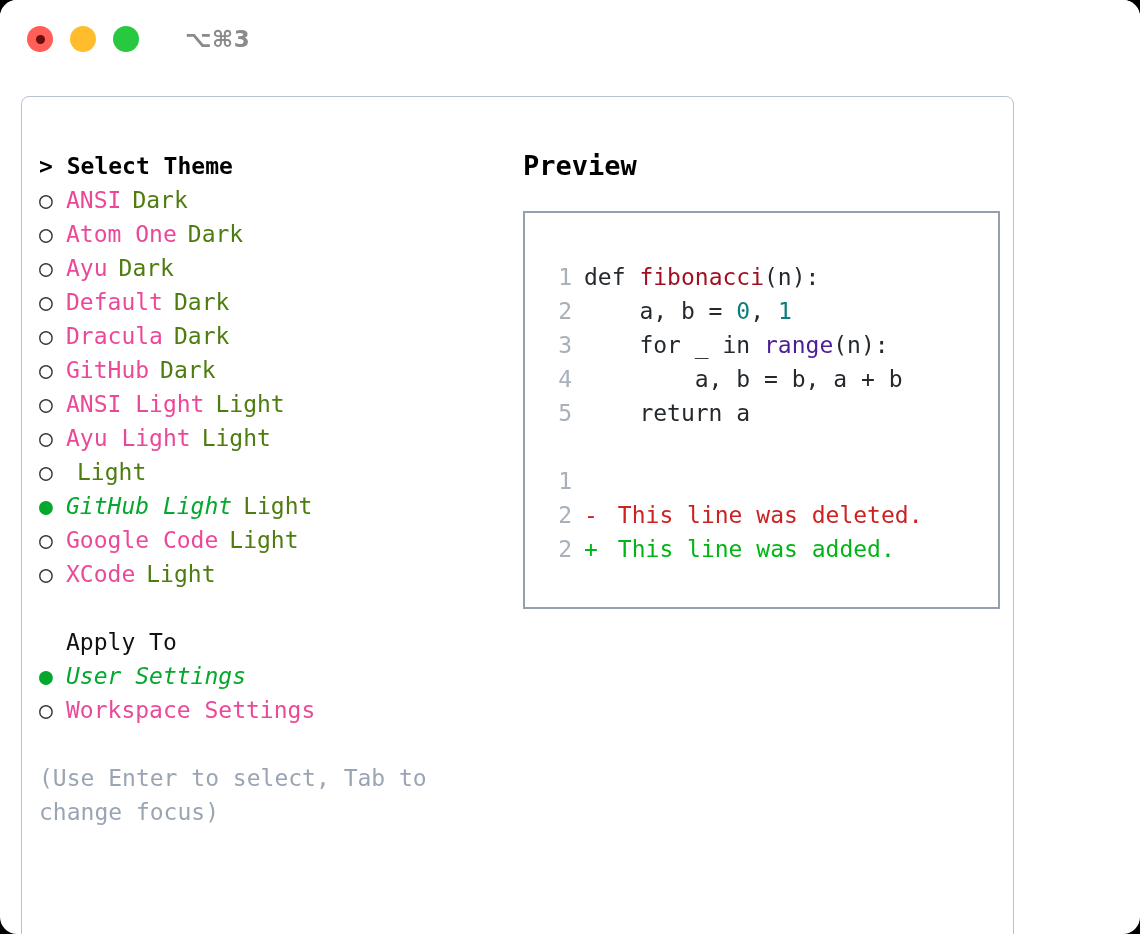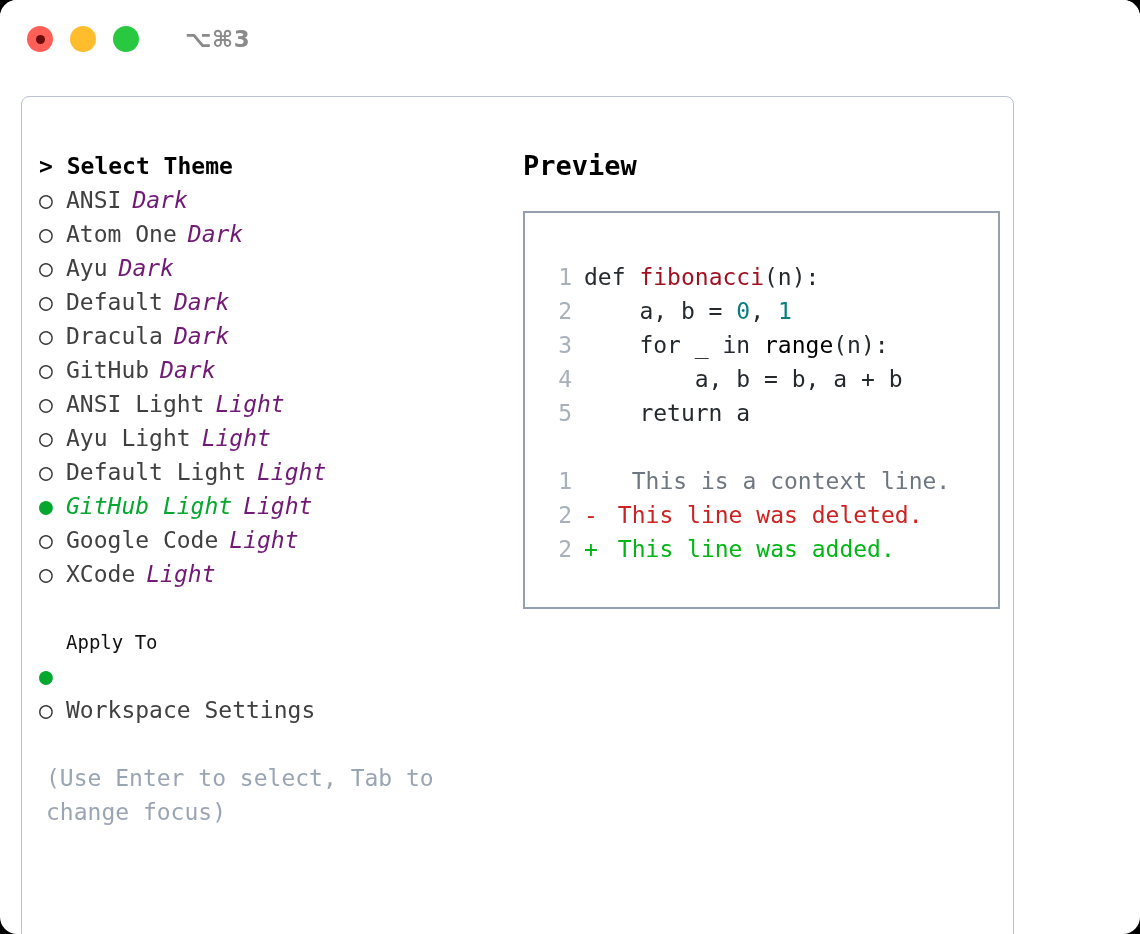--- a/index.html
+++ b/index.html
@@ -97,46 +97,44 @@
   .marker {
     display: inline-block;
     width: 27px;
     flex: 0 0 27px;
     font-size: 23px;
     line-height: 34px;
   }
   .bullet-filled { color: #04a82f; }
   .bullet-hollow { color: #3b3b3b; }
 
-  .opt-name { color: #404040; }
+  .opt-name { color: #ec4899; }
   .opt-name.selected { color: #04a82f; font-style: italic; }
   .opt-tag {
-    color: #701a75;
+    color: #4d7c0f;
     margin-left: 11px;
-    font-style: italic;
   }
 
   .section-label {
-    font-size: 19px;
+    font-size: 23px;
     line-height: 34px;
     color: #111111;
     white-space: pre;
     padding-left: 27px;
   }
 
   .spacer-line { height: 34px; }
 
   .hint {
     margin-top: 34px;
     font-size: 23px;
     line-height: 34px;
     color: #9aa5b4;
     width: 410px;
     white-space: normal;
-    margin-left: 7px;
   }
 
   
   .right-col {
     flex: 1;
     padding-left: 19px;
   }
 
   .preview-title {
     font-size: 27px;
@@ -164,21 +162,21 @@
   .lineno {
     flex: 0 0 28px;
     text-align: right;
     color: #a8b0ba;
     margin-right: 12px;
   }
   .code-text { color: #24292e; }
 
   .tok-fn   { color: #a11020; }
   .tok-num  { color: #0a7d7d; }
-  .tok-call { color: #000000; }
+  .tok-call { color: #4c1d95; }
 
   .diff-gap { height: 34px; }
 
   .diff-line { display: flex; align-items: baseline; font-size: 23px; line-height: 34px; white-space: pre; }
   .diff-mark { flex: 0 0 20px; }
   .diff-ctx  { color: #6e7781; }
   .diff-del  { color: #cc2222; }
   .diff-add  { color: #00b515; }
 </style>
 </head>
@@ -240,21 +238,20 @@
             <span class="opt-name">ANSI Light</span>
             <span class="opt-tag">Light</span>
           </div>
           <div class="option-row">
             <span class="marker bullet-hollow">○</span>
             <span class="opt-name">Ayu Light</span>
             <span class="opt-tag">Light</span>
           </div>
           <div class="option-row">
             <span class="marker bullet-hollow">○</span>
-            <span class="opt-name">Default Light</span>
             <span class="opt-tag">Light</span>
           </div>
           <div class="option-row">
             <span class="marker bullet-filled">●</span>
             <span class="opt-name selected">GitHub Light</span>
             <span class="opt-tag">Light</span>
           </div>
           <div class="option-row">
             <span class="marker bullet-hollow">○</span>
             <span class="opt-name">Google Code</span>
@@ -267,20 +264,21 @@
           </div>
         </div>
 
         <div class="spacer-line"></div>
 
         <div class="section-label">Apply To</div>
 
         <div>
           <div class="option-row">
             <span class="marker bullet-filled">●</span>
+            <span class="opt-name selected">User Settings</span>
           </div>
           <div class="option-row">
             <span class="marker bullet-hollow">○</span>
             <span class="opt-name">Workspace Settings</span>
           </div>
         </div>
 
         <div class="hint">(Use Enter to select, Tab to change focus)</div>
       </div>
 
@@ -312,21 +310,20 @@
           <div class="code-line">
             <span class="lineno">5</span>
             <span class="code-text">    return a</span>
           </div>
 
           <div class="diff-gap"></div>
 
           <div class="diff-line">
             <span class="lineno">1</span>
             <span class="diff-mark diff-ctx"> </span>
-            <span class="diff-ctx">  This is a context line.</span>
           </div>
 
           <div class="diff-line">
             <span class="lineno">2</span>
             <span class="diff-mark diff-del">-</span>
             <span class="diff-del"> This line was deleted.</span>
           </div>
 
           <div class="diff-line">
             <span class="lineno">2</span>

